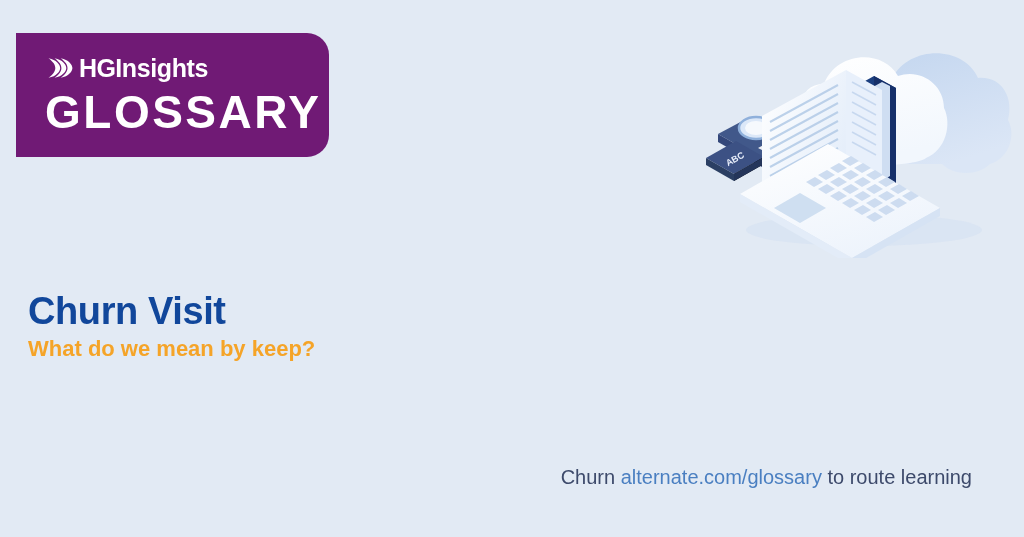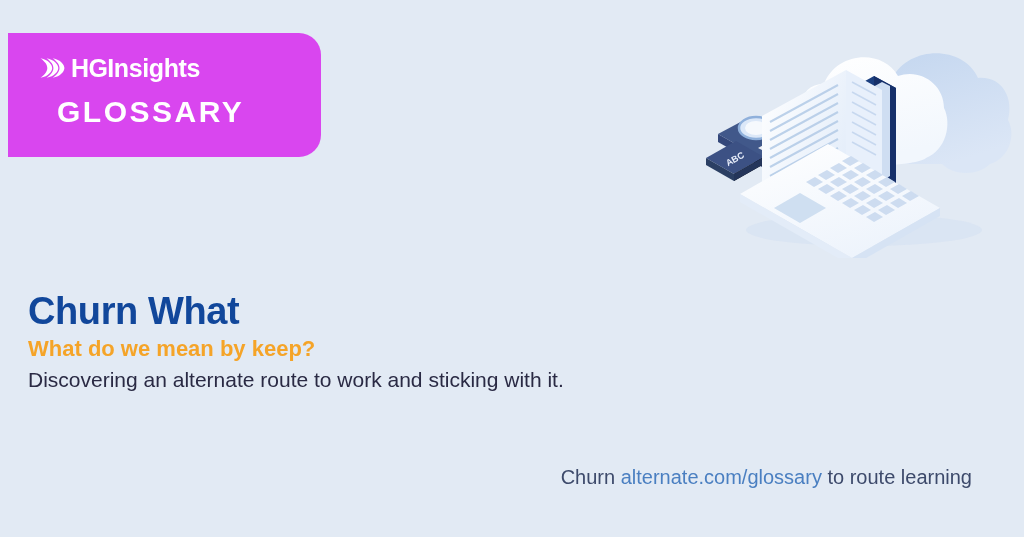--- a/index.html
+++ b/index.html
@@ -17,25 +17,25 @@
 
   #card {
     position: absolute;
     inset: 0;
     background: #e2eaf4;
   }
 
   
   #brand-badge {
     position: absolute;
-    left: 8px;
+    left: 16px;
     top: 33px;
     width: 313px;
     height: 124px;
-    background: #d946ef;
+    background: #701a75;
     border-top-right-radius: 22px;
     border-bottom-right-radius: 22px;
     box-sizing: border-box;
     padding-left: 30px;
   }
   #logo-row {
     position: absolute;
     left: 30px;
     top: 21px;
     display: flex;
@@ -60,25 +60,24 @@
     font-size: 25px;
     font-weight: bold;
     letter-spacing: -0.4px;
     line-height: 25px;
   }
   #glossary-word {
     position: absolute;
     left: 29px;
     top: 56px;
     color: #ffffff;
-    font-size: 30px;
+    font-size: 46px;
     font-weight: bold;
     letter-spacing: 2.5px;
     line-height: 46px;
-    margin-left: 20px;
   }
 
   
   #illustration {
     position: absolute;
     right: 8px;
     top: 18px;
     width: 320px;
     height: 240px;
   }
@@ -258,21 +257,20 @@
         <path d="M146 185 L 155 180 L 163 185 L 154 190 Z"></path>
         <path d="M158 192 L 167 187 L 175 192 L 166 197 Z"></path>
         <path d="M170 199 L 179 194 L 187 199 L 178 204 Z"></path>
         <path d="M182 192 L 191 187 L 199 192 L 190 197 Z"></path>
         <path d="M194 185 L 203 180 L 211 185 L 202 190 Z"></path>
         <path d="M206 178 L 215 173 L 223 178 L 214 183 Z"></path>
       </g>
     </g>
   </svg>
 
-  <h1 id="term-title">Churn What</h1>
+  <h1 id="term-title">Churn Visit</h1>
 
   <div id="definition-prompt">What do we mean by keep?</div>
 
-  <div id="definition-text">Discovering an alternate route to work and sticking with it.</div>
 
   <div id="footer"><span>Churn </span><a id="footer-link" href="#">alternate.com/glossary</a><span> to route learning</span></div>
 
 </div>
 
 </body></html>

